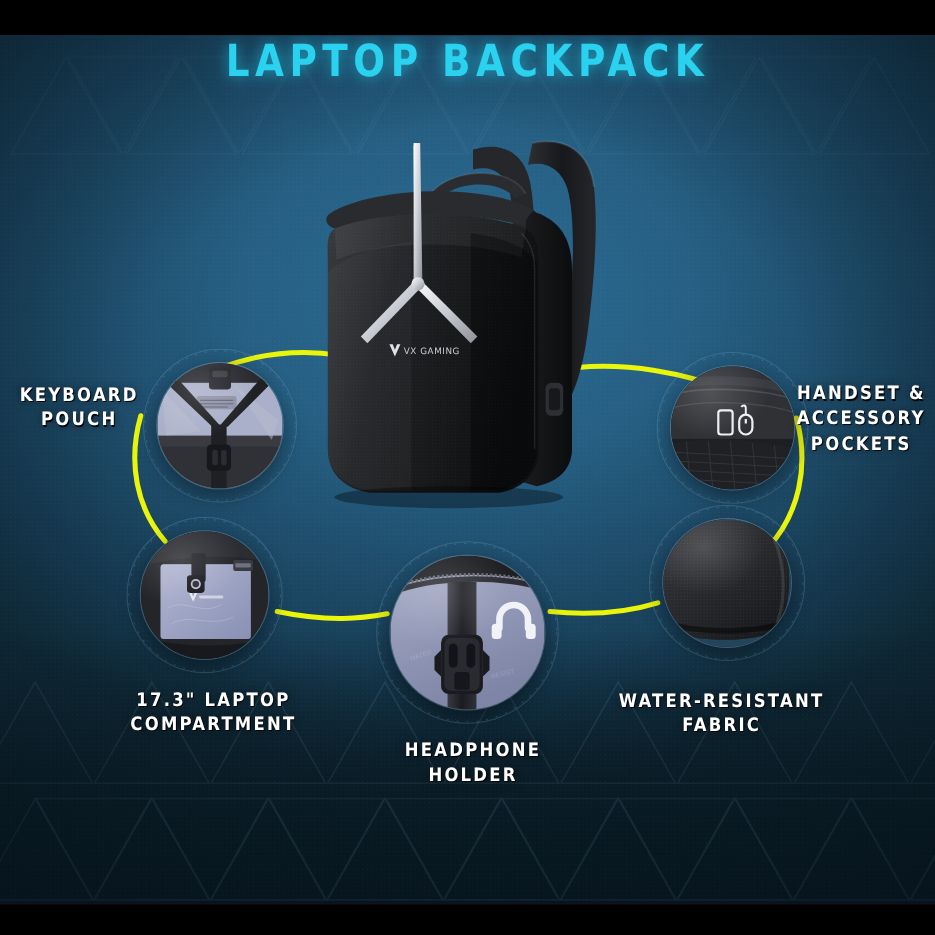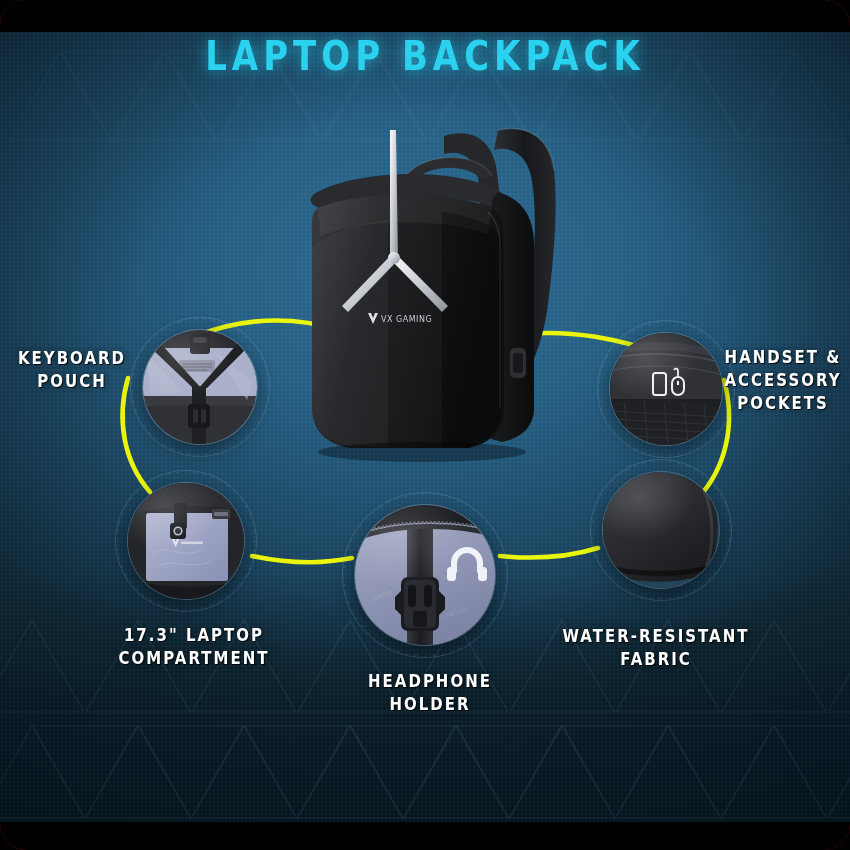--- a/index.html
+++ b/index.html
@@ -1,18 +1,18 @@
 <!DOCTYPE html>
 <html><head>
 <meta charset="utf-8">
 <style>
   html,body{margin:0;padding:0;background:#000;}
   body{width:850px;height:850px;overflow:hidden;font-family:"Liberation Sans",sans-serif;}
 
-  #poster{position:relative;width:850px;height:850px;background:#b91c1c;overflow:hidden;border-radius:26px;}
+  #poster{position:relative;width:850px;height:850px;background:#b91c1c;overflow:hidden;}
 
   
   .bg{position:absolute;left:0;top:32px;width:850px;height:790px;overflow:hidden;
       background:
         radial-gradient(ellipse 70% 55% at 50% 30%, #2b6c93 0%, #265f83 35%, #1d4a67 62%, #173c54 82%, #12303f 100%),
         linear-gradient(180deg,#27607f 0%,#1e5070 40%,#15394c 75%,#0e2835 100%);
   }
   .bg-dark-bottom{position:absolute;left:0;bottom:0;width:100%;height:250px;
       background:linear-gradient(180deg,rgba(10,28,38,0) 0%,rgba(9,26,35,.75) 55%,rgba(8,24,32,.95) 100%);}
   .bg-vign{position:absolute;inset:0;
@@ -31,21 +31,21 @@
   .title{position:absolute;top:36px;left:0;width:850px;text-align:center;z-index:30;
     font-family:"DejaVu Sans",sans-serif;font-size:34px;letter-spacing:5px;font-weight:700;
     color:#2ad2ef;
     text-shadow:0 0 12px rgba(42,210,239,.55),0 0 26px rgba(42,210,239,.28);
     transform:scaleY(1.18);}
 
   
   .wires{position:absolute;left:0;top:0;width:850px;height:850px;z-index:12;pointer-events:none;}
 
   
-  .pack{position:absolute;left:292px;top:108px;width:300px;height:360px;z-index:20;}
+  .pack{position:absolute;left:278px;top:108px;width:300px;height:360px;z-index:20;}
 
   
   .cal{position:absolute;z-index:18;}
   .cal .ring-outer{position:absolute;left:-13px;top:-13px;right:-13px;bottom:-13px;
       border-radius:50%;border:1px solid rgba(150,195,225,.22);}
   .cal .ring-ticks{position:absolute;left:-13px;top:-13px;right:-13px;bottom:-13px;}
   .cal .disc{position:absolute;inset:0;border-radius:50%;overflow:hidden;
       box-shadow:0 0 0 1px rgba(175,215,240,.30), 0 6px 20px rgba(0,0,0,.45);}
   .cal .disc .inner{position:absolute;inset:0;}
   .cal .gloss{position:absolute;inset:0;border-radius:50%;

